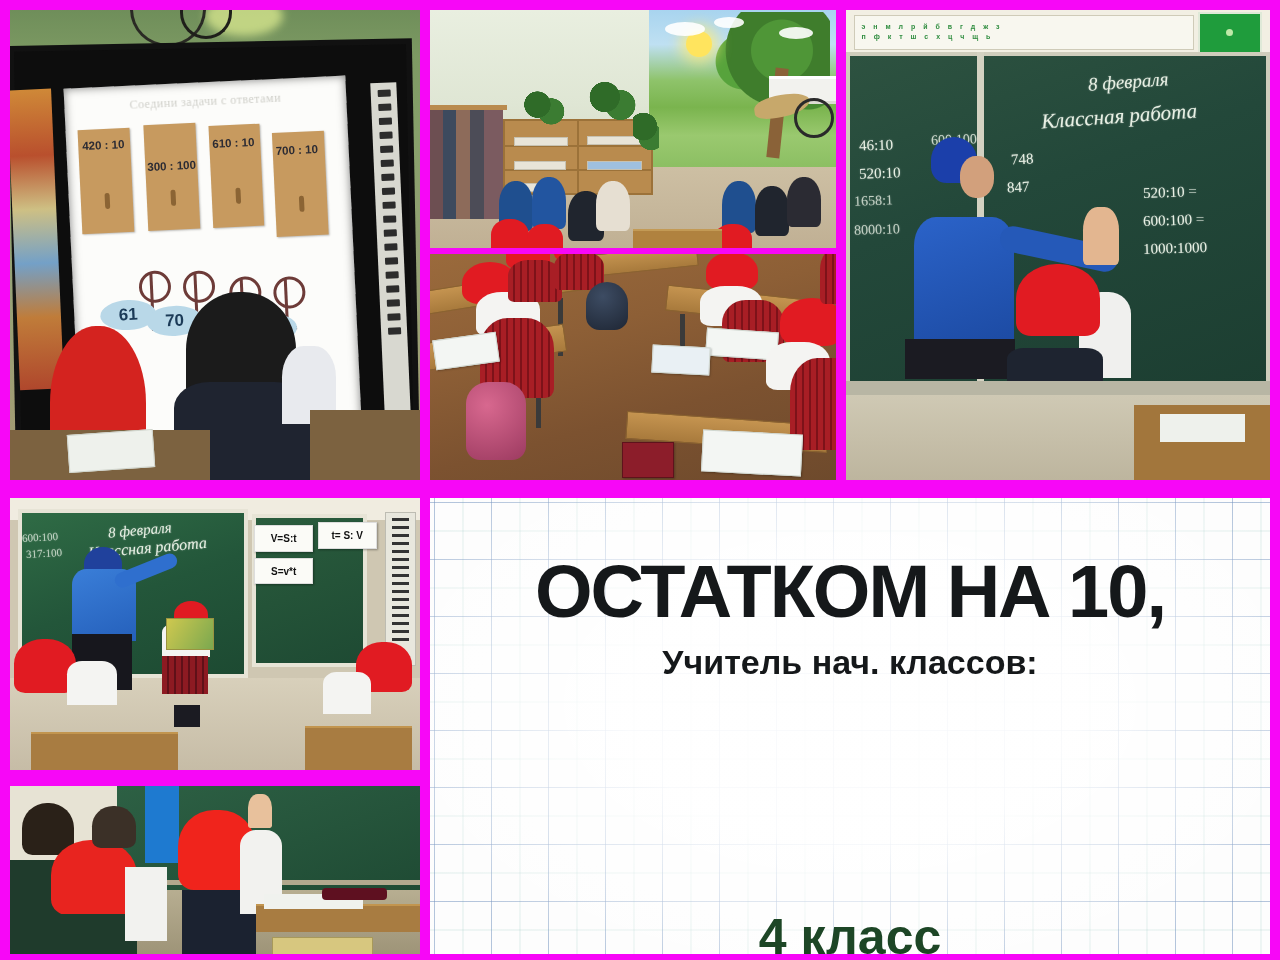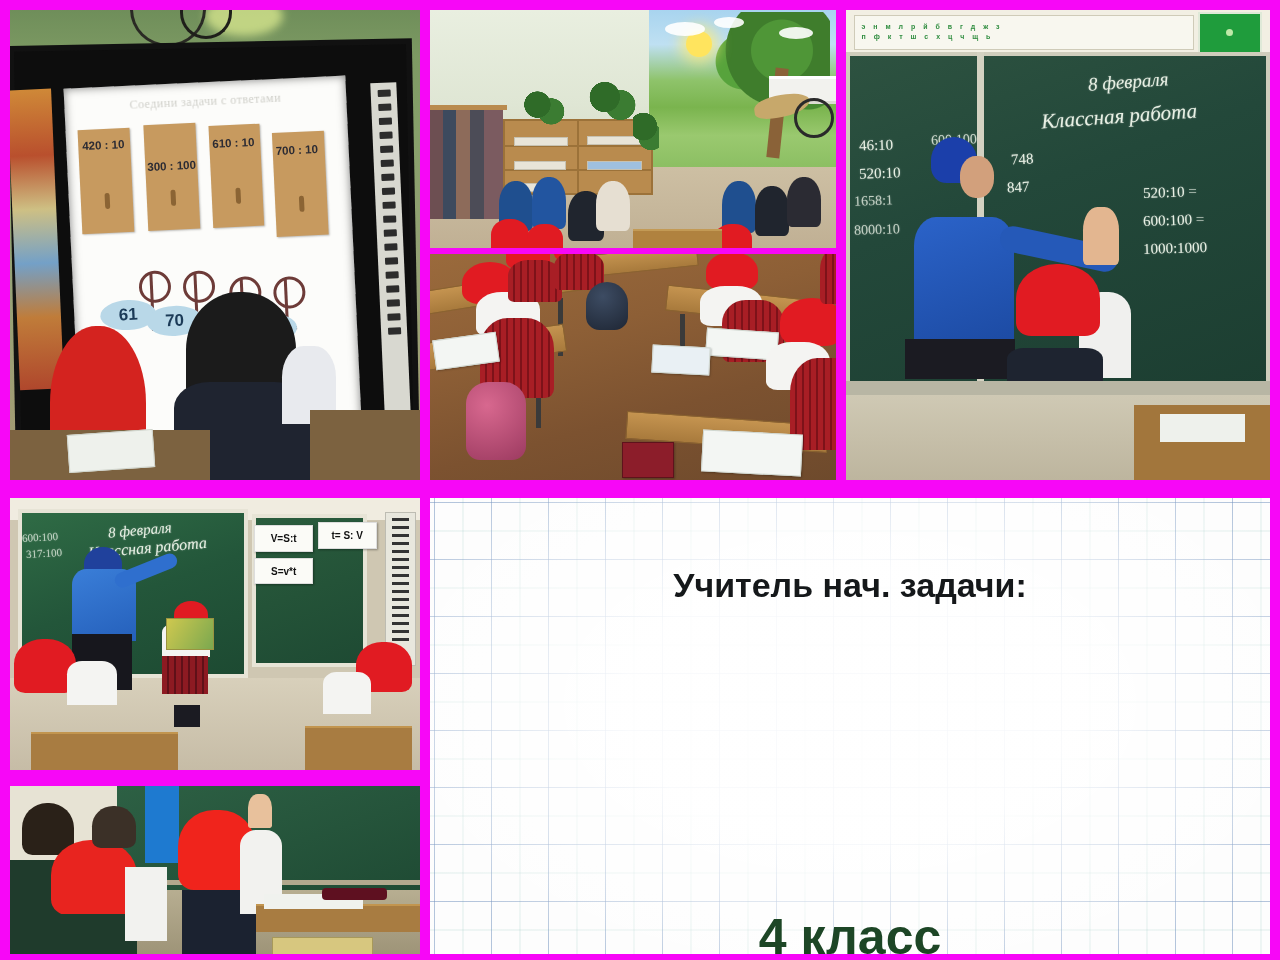--- a/index.html
+++ b/index.html
@@ -449,18 +449,19 @@
     <div class="hd-desk" style="left:60%;top:70%;width:40%;height:16%;"></div>
     <div class="lbl" style="left:62%;top:64%;width:24%;height:9%;background:#f0f2ee;"></div>
     <div class="lbl" style="left:76%;top:61%;width:16%;height:7%;background:#5e1020;border-radius:4px;"></div>
     <div class="lbl" style="left:64%;top:90%;width:24%;height:10%;background:#d7c77f;border:1px solid #a8995a;"></div>
   </div>
 
   <div class="panel" id="p-title">
     <div class="ti-grid"></div>
     <div class="ti-vign"></div>
     <div class="ti-wrap">
-      <div class="ti-sub">Учитель нач. задачи:</div>
+      <div class="ti-h l2">ОСТАТКОМ НА 10,</div>
+      <div class="ti-sub">Учитель нач. классов:</div>
     </div>
     <div class="ti-grade">4 класс</div>
   </div>
 
 </div>
 
 </body></html>

